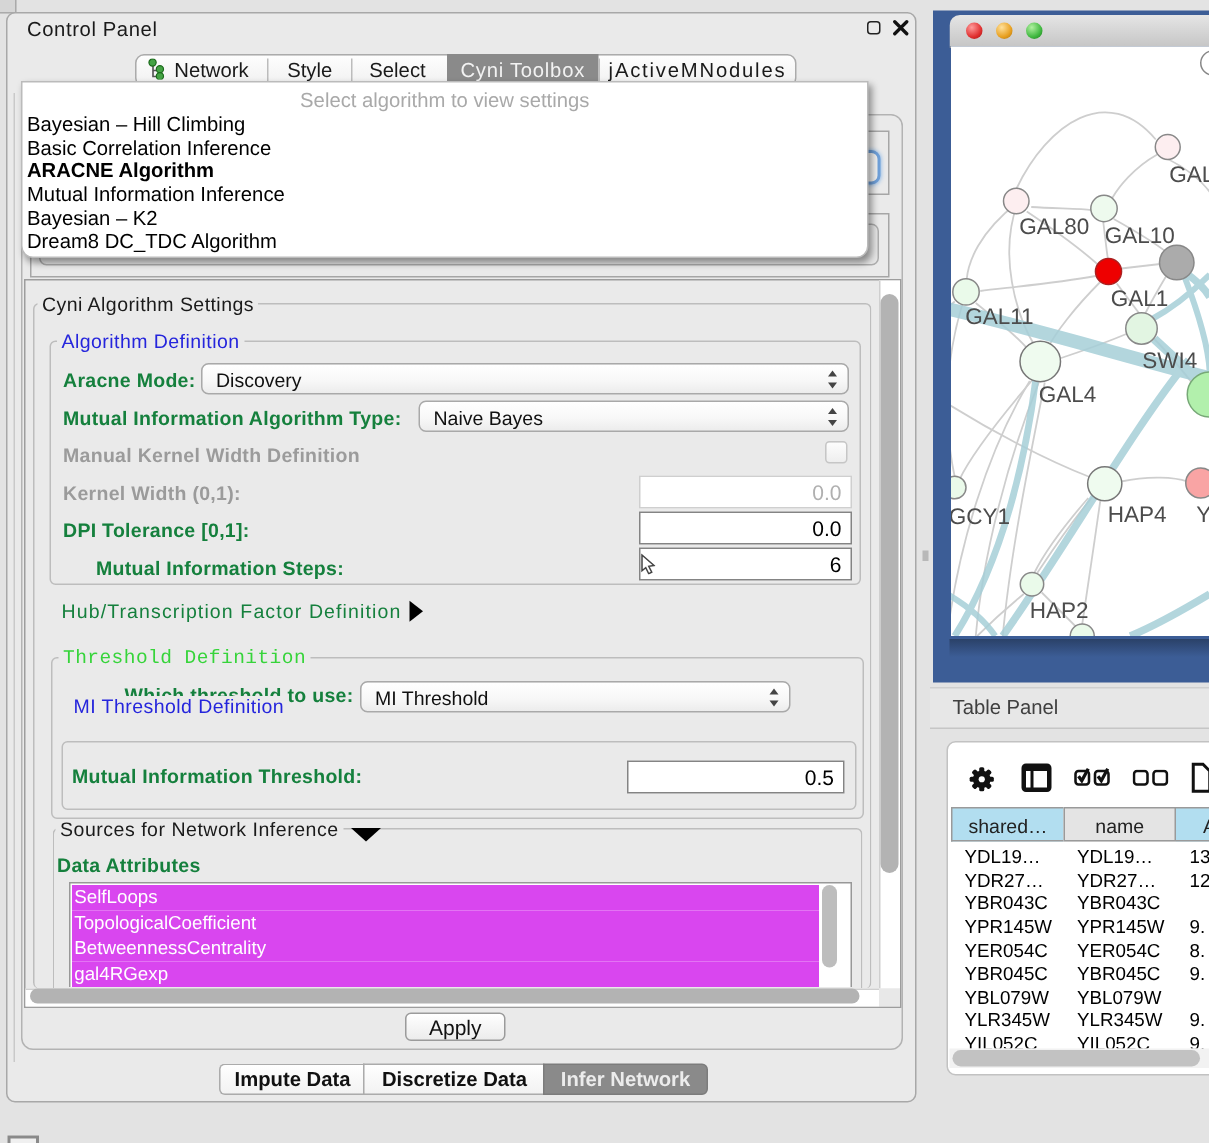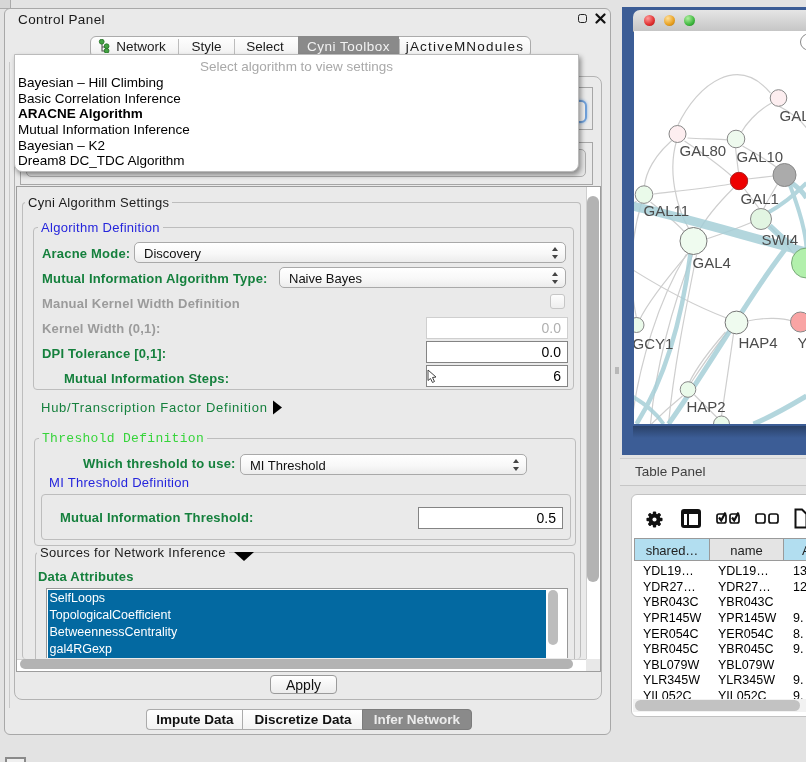--- a/index.html
+++ b/index.html
@@ -11,21 +11,21 @@
 .green{color:#36d43a;}
 .flab{position:absolute;font-size:13px;font-weight:bold;color:#15803d;letter-spacing:0.2px;}
 .flab.dis{color:#9b9b9b;}
 .combo{position:absolute;border:1px solid #a9a9a9;border-radius:5px;background:linear-gradient(#ffffff,#f8f8f8 55%,#ececec);font-size:13px;color:#111;height:21px;line-height:21px;padding-left:9px;box-sizing:border-box;}
 .carrows{position:absolute;right:6px;top:3px;width:7px;height:14px;}
 .carrows:before{content:"";position:absolute;left:0;top:1px;border-left:3.5px solid transparent;border-right:3.5px solid transparent;border-bottom:4.5px solid #444;}
 .carrows:after{content:"";position:absolute;left:0;bottom:1px;border-left:3.5px solid transparent;border-right:3.5px solid transparent;border-top:4.5px solid #444;}
 .tfield{position:absolute;border:1px solid #848484;background:#fff;font-size:14px;color:#000;text-align:right;line-height:20px;padding-right:6px;box-sizing:border-box;width:142px;height:22px;left:426px;}
 .tfield.dis{border:1px solid #cfcfcf;background:#ffffff;color:#b0b0b0;}
 .thumb{position:absolute;background:#b3b3b3;border-radius:6px;}
-.lrow{height:17px;line-height:17px;font-size:12.5px;color:#fff;background:#0369a1;padding-left:1.5px;}
+.lrow{height:17px;line-height:17px;font-size:12.5px;color:#fff;background:#d946ef;padding-left:1.5px;}
 .tab{position:absolute;top:36px;height:22px;line-height:22px;font-size:13.5px;color:#1a1a1a;text-align:center;}
 .tabsep{position:absolute;top:39px;height:15px;width:1px;background:#bcbcbc;}
 .seg{position:absolute;top:709px;height:19px;line-height:19px;font-size:13.5px;font-weight:bold;color:#111;text-align:center;background:linear-gradient(#ffffff,#f2f2f2);border:1px solid #ababab;border-right:none;}
 .th{position:absolute;top:538px;height:23px;line-height:23px;font-size:13px;color:#222;text-align:center;box-sizing:border-box;border:1px solid #9a9a9a;}
 .trow{position:absolute;font-size:12.5px;color:#000;}
 #popup{left:14px;top:54px;width:563px;height:116px;background:#fff;border:1px solid #bbb;border-radius:0 0 8px 8px;box-shadow:2px 3px 5px rgba(0,0,0,0.4);z-index:50;}
 #popup .prompt{text-align:center;color:#a9a9a9;font-size:13.5px;height:16px;line-height:16px;margin-top:4px;}
 #popup .itm{height:15.7px;line-height:15.7px;font-size:13.5px;color:#000;padding-left:3px;}
 .tl{position:absolute;top:5px;width:11px;height:11px;border-radius:50%;}
 </style>
@@ -88,22 +88,22 @@
 <div class="flab" style="left:41px;top:400px;letter-spacing:0.75px;font-weight:normal;">Hub/Transcription Factor Definition</div>
 <svg class="abs" style="left:272px;top:400px;" width="11" height="15" viewBox="0 0 11 15">
     <path d="M1 0.5 L10 7.5 L1 14.5 Z" fill="#000"></path>
   </svg>
 
 <div class="groupbox" style="left:34px;top:438px;width:540px;height:106px;"></div>
 <div class="grouplab green" style="left:39px;top:432px;background:#eaeaea;font-family:Liberation Mono, monospace;">Threshold Definition</div>
 <div class="flab" style="left:83px;top:456px;">Which threshold to use:</div>
 <div class="combo" style="left:240px;top:454px;width:287px;">MI Threshold<i class="carrows"></i></div>
 <div class="groupbox" style="left:41px;top:494px;width:528px;height:44px;"></div>
-<div class="grouplab blue" style="left:46px;top:476px;">MI Threshold Definition</div>
-<div class="flab" style="left:48px;top:510px;margin-left:12px;">Mutual Information Threshold:</div>
+<div class="grouplab blue" style="left:46px;top:464px;">MI Threshold Definition</div>
+<div class="flab" style="left:48px;top:510px;">Mutual Information Threshold:</div>
 <div class="tfield" style="left:418px;top:507px;width:145px;">0.5</div>
 
 <div class="groupbox" style="left:35px;top:552px;width:538px;height:106px;border-bottom:none;border-bottom-left-radius:0;border-bottom-right-radius:0;"></div>
 <div class="grouplab" style="left:37px;top:546px;letter-spacing:0.35px;">Sources for Network Inference</div>
 <svg class="abs" style="left:233px;top:551px;" width="22" height="11" viewBox="0 0 22 11">
     <path d="M1 1 L21 1 L11 10 Z" fill="#000"></path>
   </svg>
 <div class="flab" style="left:38px;top:569px;">Data Attributes</div>
 
 <div class="abs" style="left:46px;top:588px;width:522px;height:70px;background:#fff;border:1px solid #989898;border-bottom:none;box-sizing:border-box;overflow:hidden;">

